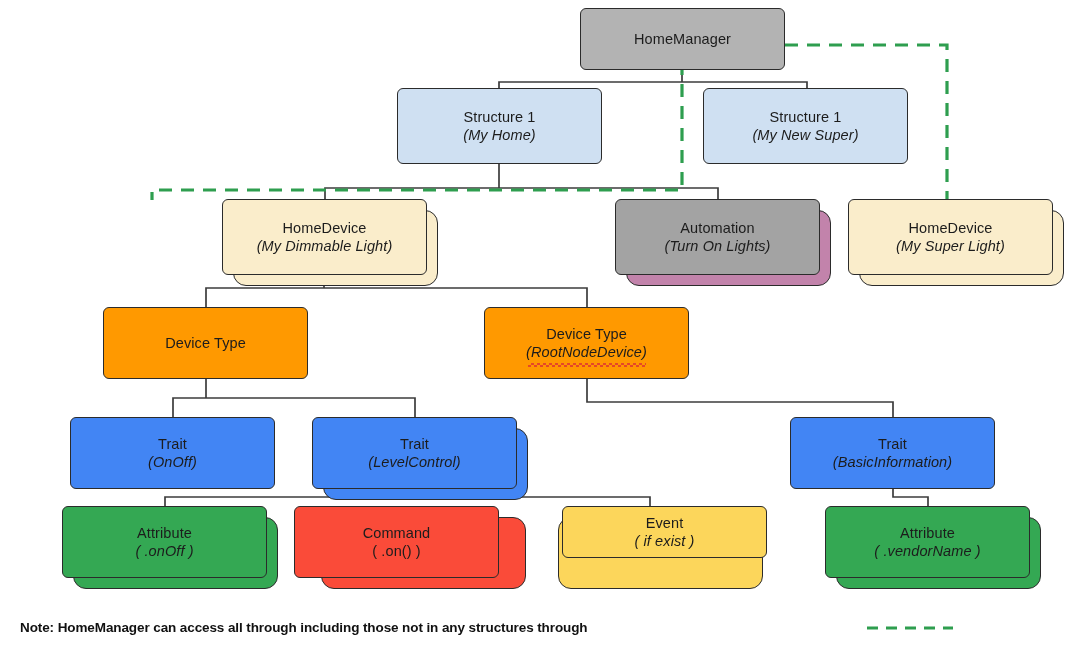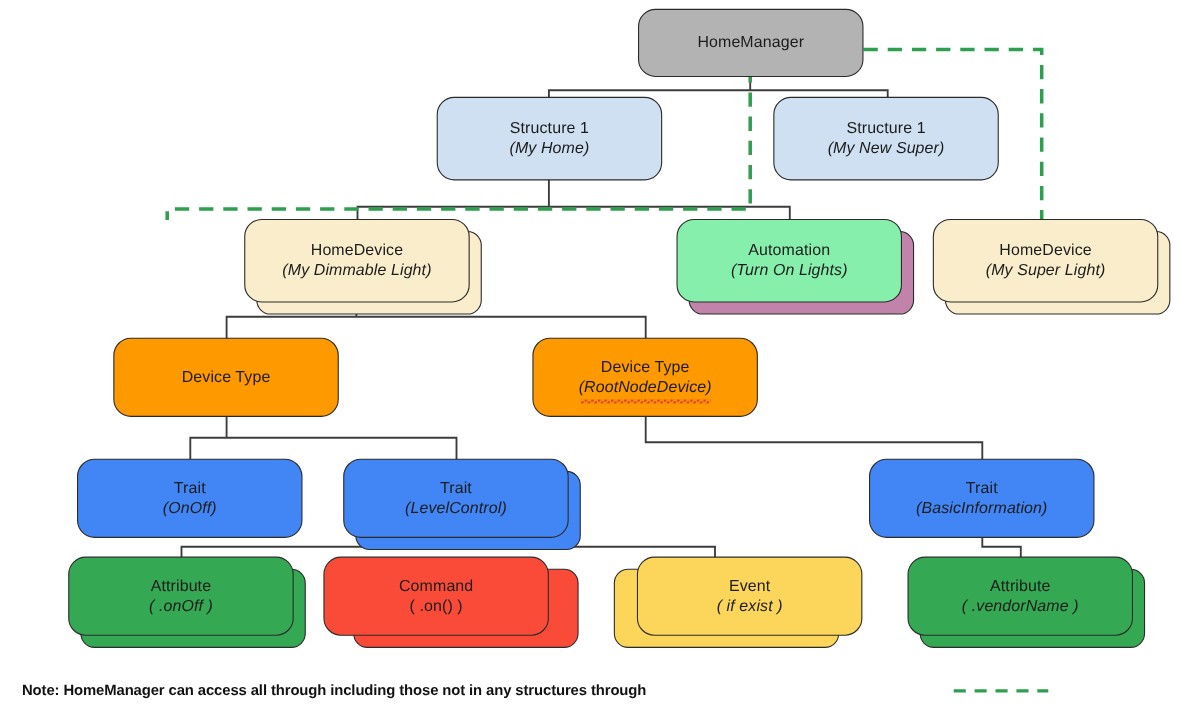--- a/index.html
+++ b/index.html
@@ -25,21 +25,21 @@
     position: absolute;
     left: 0; top: 0;
     width: 1072px;
     height: 652px;
     pointer-events: none;
   }
   .node {
     position: absolute;
     box-sizing: border-box;
     border: 1.6px solid #2b2b2b;
-    border-radius: 16px;
+    border-radius: 6px;
     display: flex;
     flex-direction: column;
     align-items: center;
     justify-content: center;
     text-align: center;
     color: #1c1c1c;
     line-height: 1.26;
     z-index: 3;
   }
   .node .t1 {
@@ -108,21 +108,21 @@
       <div class="node" style="left: 703px; top: 88px; width: 205px; height: 76px; background: rgb(207, 224, 242);">
         <div class="t1">Structure 1</div>
         <div class="t2">(My New Super)</div>
       </div>
       <div class="stack-back" style="left: 233px; top: 210px; width: 205px; height: 76px; background: rgb(250, 237, 203);"></div>
       <div class="node" style="left: 222px; top: 199px; width: 205px; height: 76px; background: rgb(250, 237, 203);">
         <div class="t1">HomeDevice</div>
         <div class="t2">(My Dimmable Light)</div>
       </div>
       <div class="stack-back" style="left: 626px; top: 210px; width: 205px; height: 76px; background: rgb(194, 131, 171);"></div>
-      <div class="node" style="left: 615px; top: 199px; width: 205px; height: 76px; background: #86efac;">
+      <div class="node" style="left: 615px; top: 199px; width: 205px; height: 76px; background: #a3a3a3;">
         <div class="t1">Automation</div>
         <div class="t2">(Turn On Lights)</div>
       </div>
       <div class="stack-back" style="left: 859px; top: 210px; width: 205px; height: 76px; background: rgb(250, 237, 203);"></div>
       <div class="node" style="left: 848px; top: 199px; width: 205px; height: 76px; background: rgb(250, 237, 203);">
         <div class="t1">HomeDevice</div>
         <div class="t2">(My Super Light)</div>
       </div>
       <div class="node" style="left: 103px; top: 307px; width: 205px; height: 72px; background: rgb(255, 153, 0);">
         <div class="t1">Device Type</div>
@@ -148,21 +148,21 @@
       <div class="node" style="left: 62px; top: 506px; width: 205px; height: 72px; background: rgb(52, 168, 83);">
         <div class="t1">Attribute</div>
         <div class="t2">( .onOff )</div>
       </div>
       <div class="stack-back" style="left: 321px; top: 517px; width: 205px; height: 72px; background: rgb(250, 75, 57);"></div>
       <div class="node" style="left: 294px; top: 506px; width: 205px; height: 72px; background: rgb(250, 75, 57);">
         <div class="t1">Command</div>
         <div class="t2 noital">( .on() )</div>
       </div>
       <div class="stack-back" style="left: 558px; top: 517px; width: 205px; height: 72px; background: rgb(252, 214, 91);"></div>
-      <div class="node" style="left: 579px; top: 506px; width: 205px; height: 72px; background: rgb(252, 214, 91);">
+      <div class="node" style="left: 562px; top: 506px; width: 205px; height: 52px; background: rgb(252, 214, 91);">
         <div class="t1">Event</div>
         <div class="t2">( if exist )</div>
       </div>
       <div class="stack-back" style="left: 836px; top: 517px; width: 205px; height: 72px; background: rgb(52, 168, 83);"></div>
       <div class="node" style="left: 825px; top: 506px; width: 205px; height: 72px; background: rgb(52, 168, 83);">
         <div class="t1">Attribute</div>
         <div class="t2">( .vendorName )</div>
       </div>
     </div>
   <div id="marks-layer">

